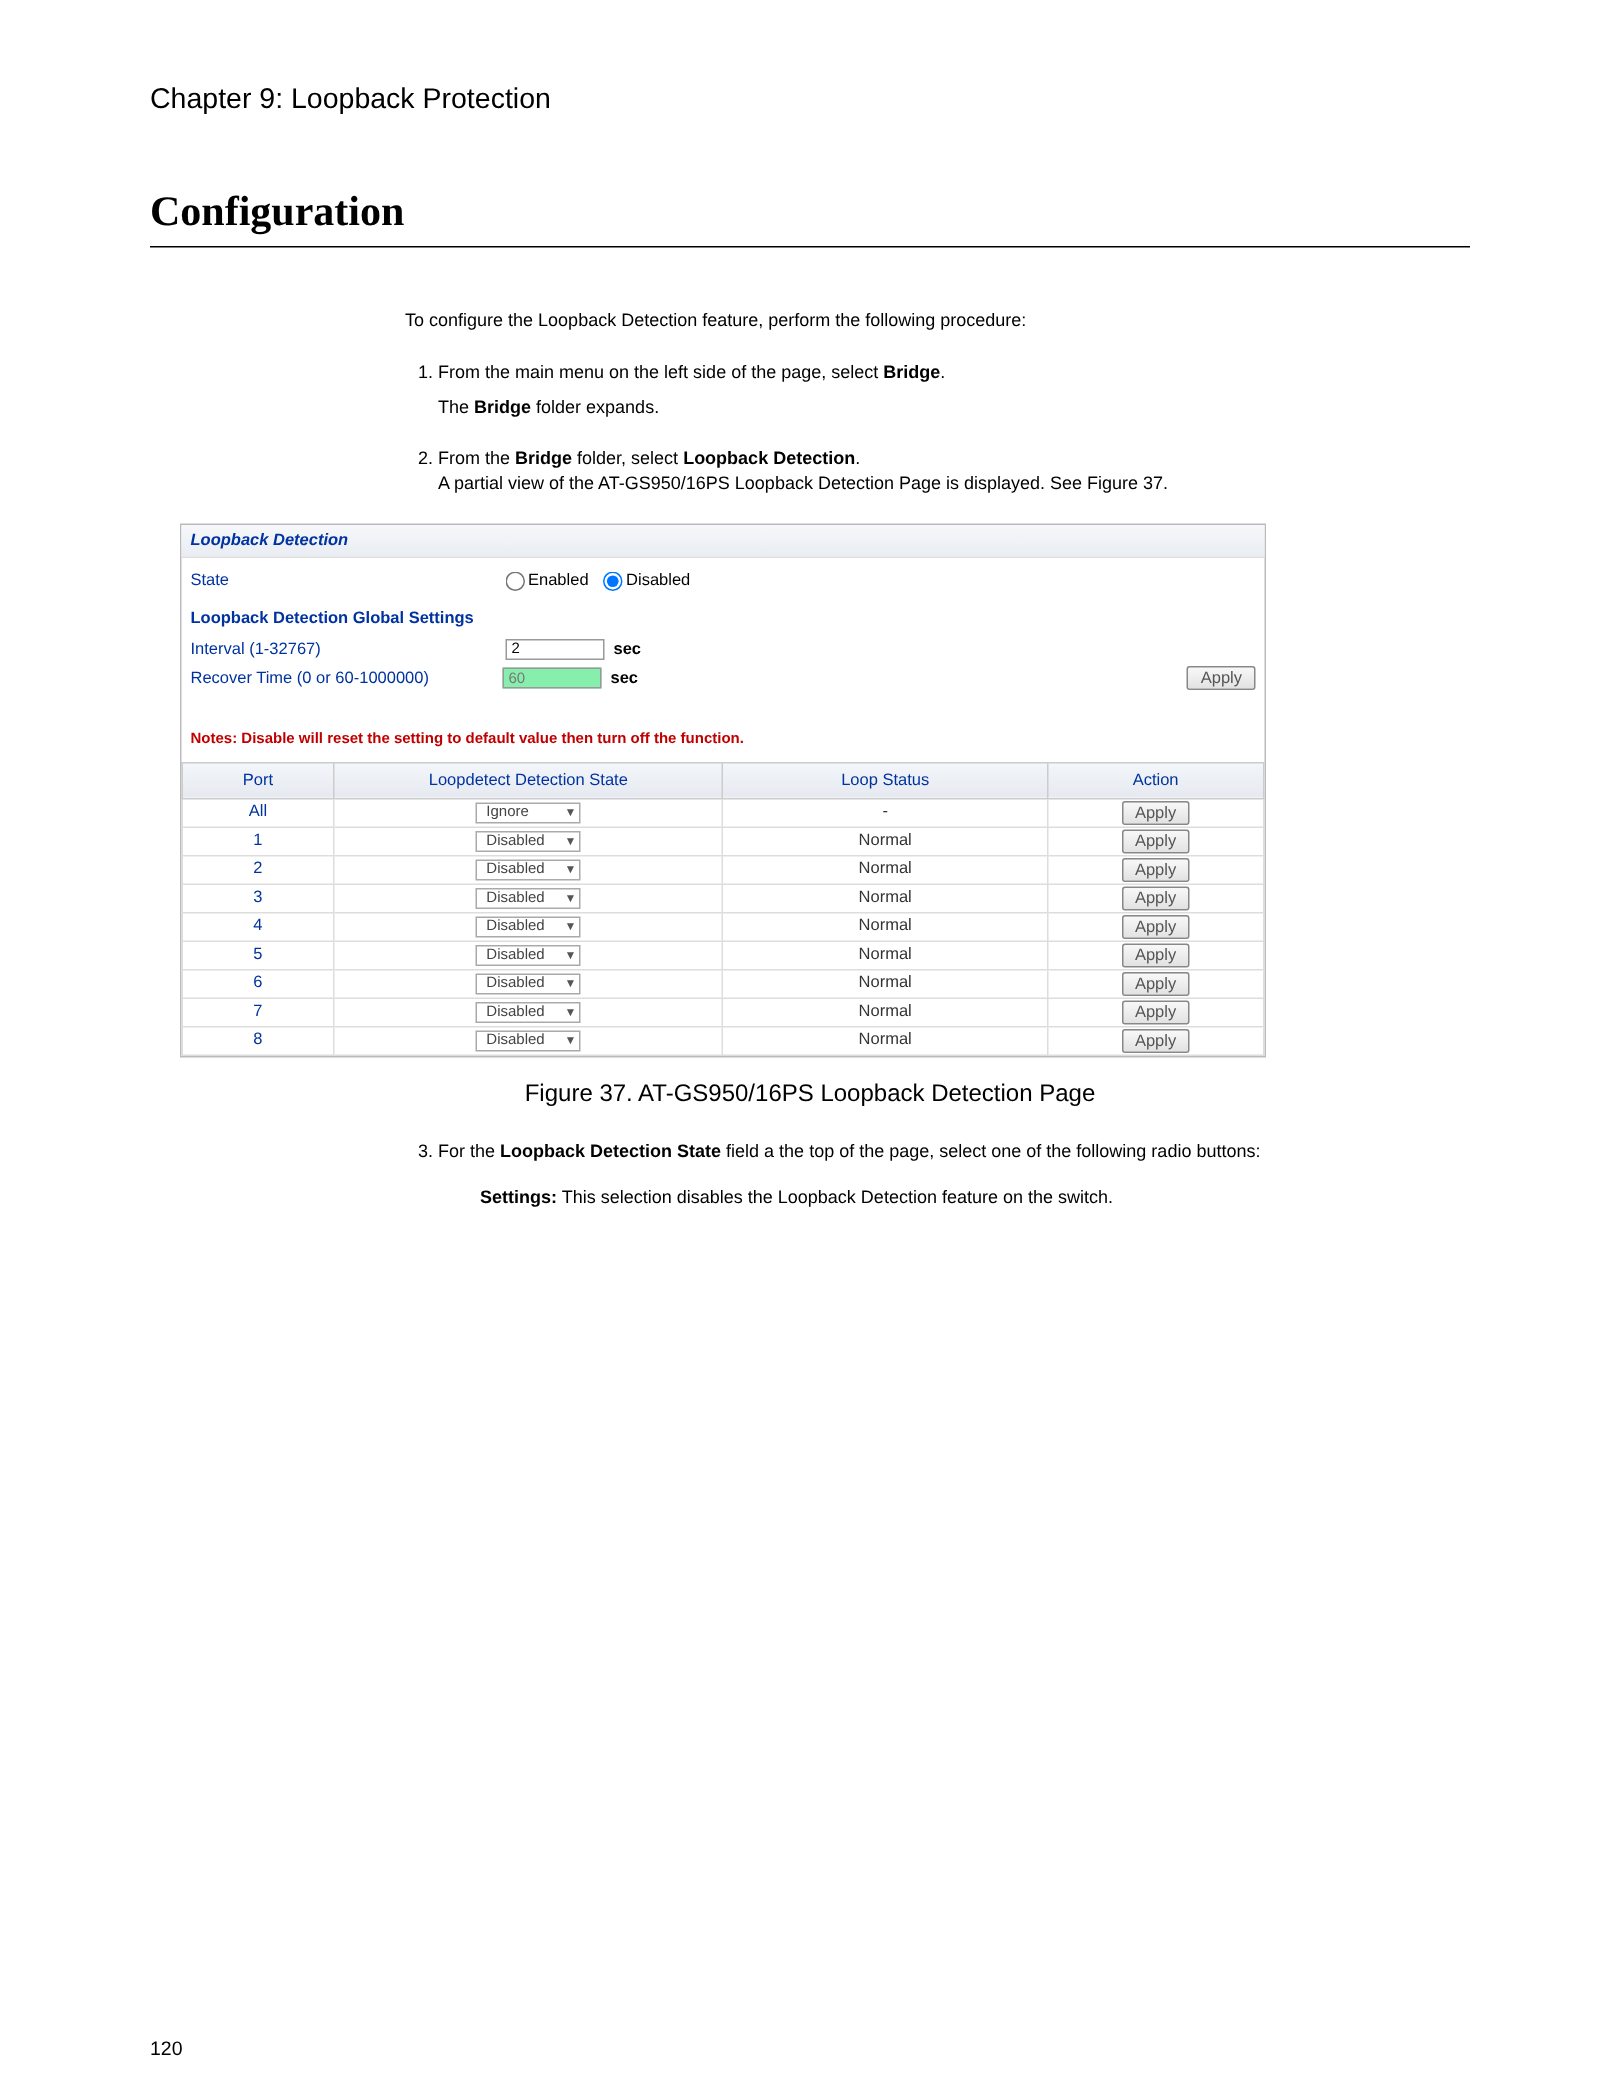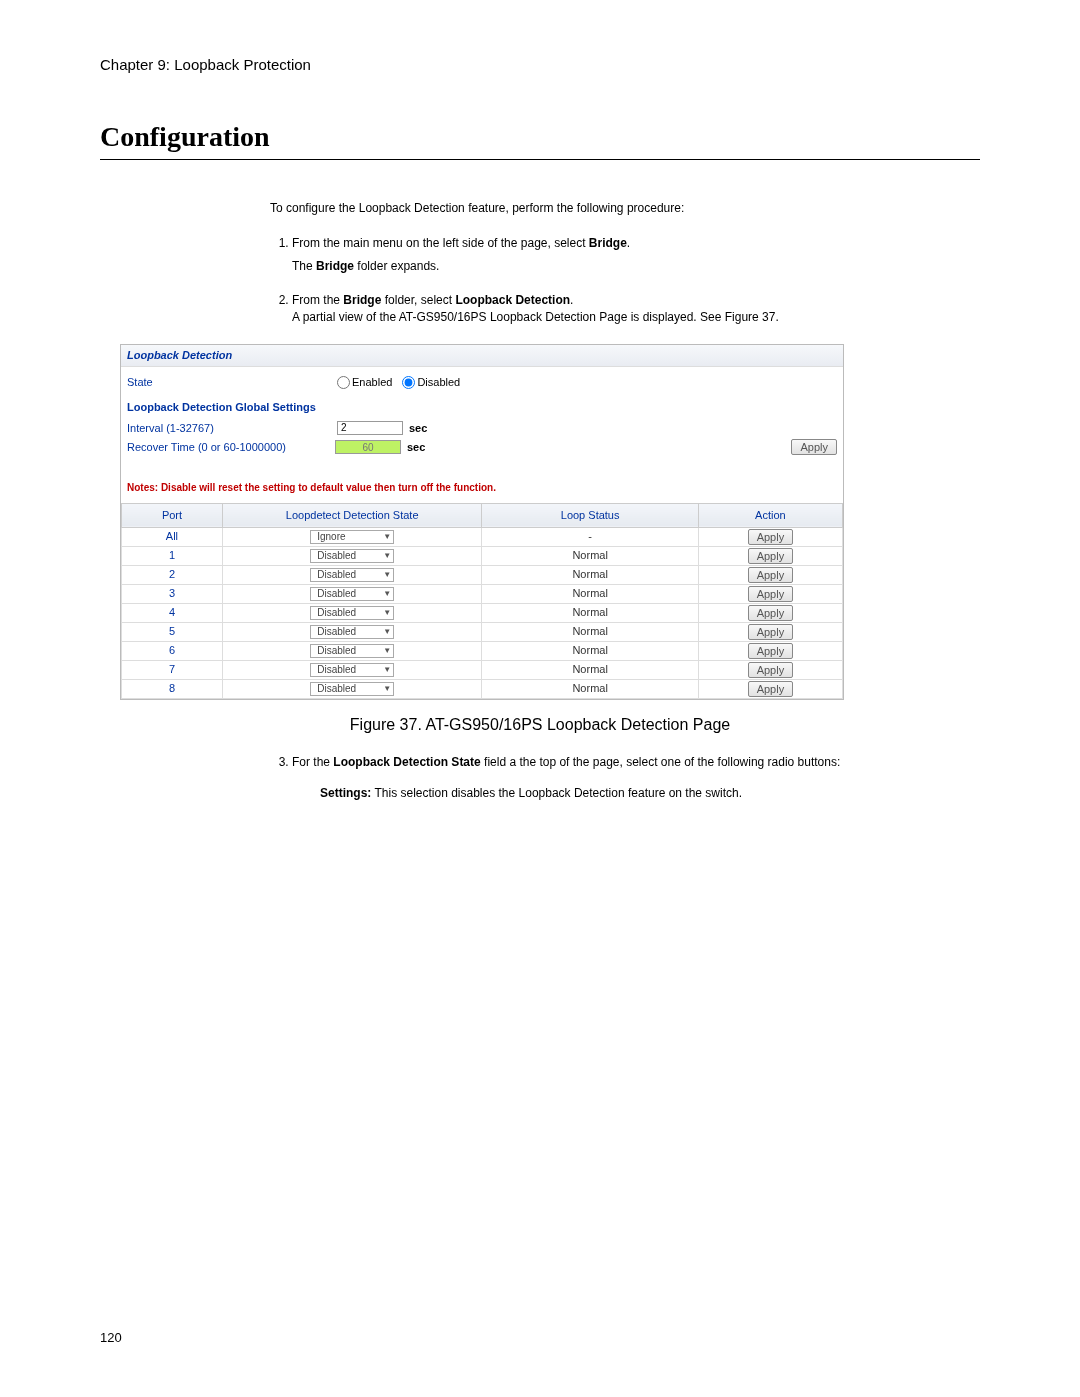--- a/index.html
+++ b/index.html
@@ -11,21 +11,21 @@
   }
   .page {
     width: 1080px;
     min-height: 1397px;
     margin: 0 auto;
     padding: 56px 100px 40px 100px;
     box-sizing: border-box;
     position: relative;
   }
   .chapter-header {
-    font-size: 15px;
+    font-size: 19px;
     margin-bottom: 48px;
   }
   h1.section-title {
     font-family: "Times New Roman", Times, serif;
     font-size: 28px;
     font-weight: bold;
     margin: 0 0 6px 0;
   }
   .rule {
     border-bottom: 1px solid #000;
@@ -77,21 +77,21 @@
   .ui-spacer-right { margin-left: auto; }
   .ui-input {
     width: 66px;
     height: 14px;
     border: 1px solid #999;
     background: #fff;
     font-size: 10px;
     padding: 0 3px;
     box-sizing: border-box;
   }
-  .ui-input.disabled { background: #bef264; color: #777; text-align: center; }
+  .ui-input.disabled { background: #86efac; color: #777; }
   .ui-unit { margin-left: 6px; font-weight: bold; }
   .ui-radio { margin: 0 2px 0 10px; vertical-align: middle; }
   .ui-radio:first-of-type { margin-left: 0; }
   .ui-btn {
     font-size: 11px;
     padding: 1px 8px;
     border: 1px solid #888;
     background: linear-gradient(#f8f8f8,#e2e2e2);
     color: #555;
     border-radius: 2px;
@@ -120,36 +120,36 @@
     border: 1px solid #ddd;
     padding: 1px 4px;
     text-align: center;
     color: #0033a0;
   }
   table.ui-table td.plain { color: #333; }
   .ui-select {
     display: inline-flex;
     align-items: center;
     justify-content: space-between;
-    width: 84px;
+    width: 70px;
     height: 14px;
     border: 1px solid #aaa;
     background: #fff;
     font-size: 10px;
     padding: 0 2px 0 6px;
     box-sizing: border-box;
     color: #444;
   }
   .ui-select .arrow {
     font-size: 8px;
     color: #555;
   }
   .page-number {
     position: absolute;
-    bottom: 52px;
+    bottom: 24px;
     left: 100px;
     font-size: 13px;
   }
 </style>
 </head>
 <body>
 
 <div class="page">
 
   <div class="chapter-header">Chapter 9: Loopback Protection</div>

